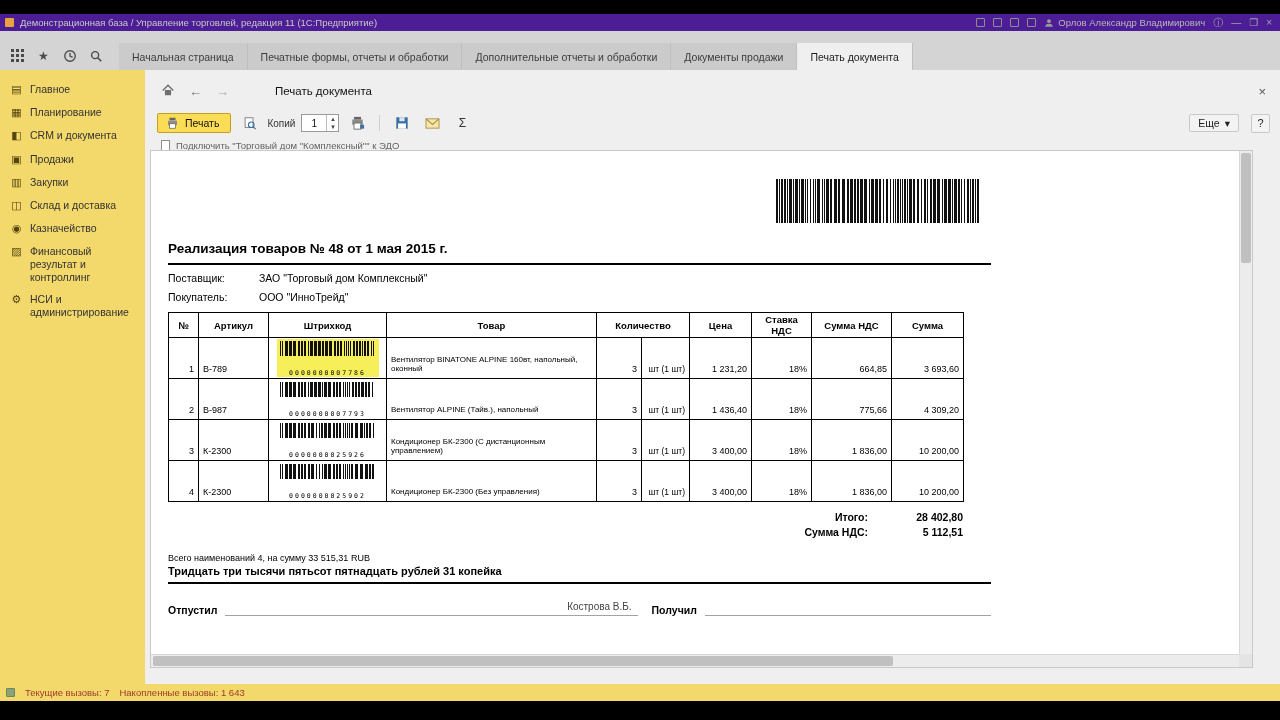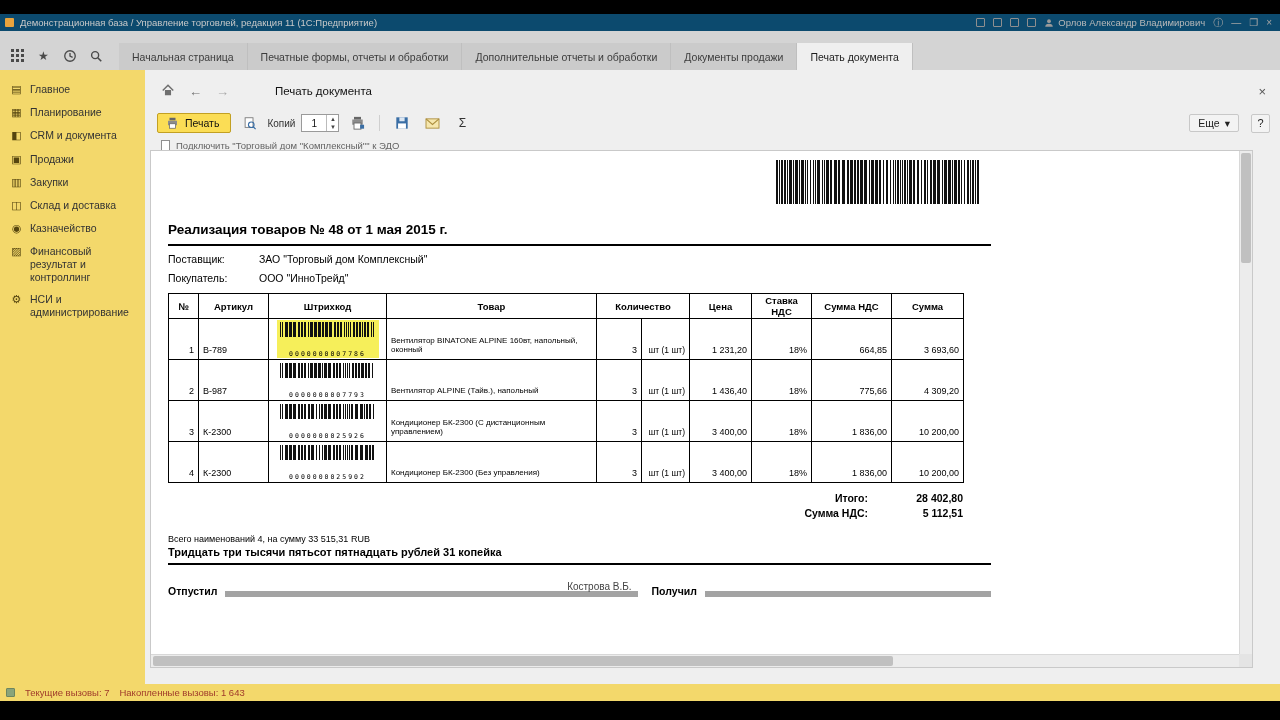--- a/index.html
+++ b/index.html
@@ -1,21 +1,21 @@
 <!DOCTYPE html>
 <html><head>
 <meta charset="utf-8">
 <style>
   *{margin:0;padding:0;box-sizing:border-box}
   html,body{width:1280px;height:720px;overflow:hidden;background:#000;
     font-family:"Liberation Sans",sans-serif;-webkit-font-smoothing:antialiased}
   .stage{position:absolute;top:0;left:0;width:1280px;height:720px;background:#000}
 
   
-  .titlebar{position:absolute;top:14px;left:0;width:1280px;height:17px;background:#0c4a6e;
+  .titlebar{position:absolute;top:14px;left:0;width:1280px;height:17px;background:#4c1d95;
     color:#c9c9c9;display:flex;align-items:center;font-size:9.5px}
   .tb-left{display:flex;align-items:center;gap:6px;padding-left:5px;min-width:0}
   .tb-appicon{width:9px;height:9px;background:#e8a33d;border-radius:1px;flex:0 0 9px}
   .tb-title{white-space:nowrap;overflow:hidden}
   .tb-right{margin-left:auto;display:flex;align-items:center;gap:8px;padding-right:8px;color:#a5a5a5}
   .tb-ico{width:9px;height:9px;border:1px solid #8f8f8f;border-radius:1px}
   .tb-user{display:flex;align-items:center;gap:4px;color:#b9b9b9}
   .tb-glyph{font-size:10px;line-height:1;color:#a5a5a5;cursor:default}
 
   
@@ -72,21 +72,21 @@
 
   
   .viewer{position:absolute;top:80px;left:5px;right:27px;bottom:16px;background:#fff;border:1px solid #c9c9c9}
   .doc{position:absolute;top:0;left:0;right:13px;bottom:13px;overflow:hidden;background:#fff}
   .vscroll{position:absolute;top:0;right:0;bottom:13px;width:13px;background:#ececec;border-left:1px solid #d8d8d8}
   .vthumb{position:absolute;top:2px;left:1px;right:1px;height:110px;background:#c0c0c0;border-radius:2px}
   .hscroll{position:absolute;left:0;right:13px;bottom:0;height:13px;background:#ececec;border-top:1px solid #d8d8d8}
   .hthumb{position:absolute;left:2px;top:1px;bottom:1px;width:68%;background:#c0c0c0;border-radius:2px}
   .corner{position:absolute;right:0;bottom:0;width:13px;height:13px;background:#e4e4e4}
 
-  .doc-inner{position:relative;padding:9px 0 0 17px;width:860px;color:#000}
+  .doc-inner{position:relative;padding:28px 0 0 17px;width:860px;color:#000}
   .doc-barcode{margin-left:608px;width:205px;height:44px}
   .doc-title{margin-top:14px;width:823px;font-size:13.5px;font-weight:bold;
     border-bottom:2px solid #000;padding-bottom:7px}
   .kv{display:flex;font-size:10.5px;margin-top:7px}
   .kv .k{width:91px}
   .doc-table{border-collapse:collapse;margin-top:9px;table-layout:fixed}
   .doc-table th,.doc-table td{border:1px solid #000;overflow:hidden}
   .doc-table th{font-size:9.5px;font-weight:bold;text-align:center;height:20px;padding:1px 2px}
   .doc-table td{font-size:9px;padding:1px 4px;height:38px;vertical-align:bottom}
   td.c-num,td.c-qty,td.c-unit,td.c-price,td.c-vatr,td.c-vats,td.c-sum{text-align:right;padding-bottom:4px}
@@ -99,21 +99,21 @@
   .bc{display:block;width:96px;height:15px;margin:0 auto}
   .bc-digits{font-family:"DejaVu Sans Mono",monospace;font-size:6.5px;letter-spacing:2px;
     text-align:center;margin-top:13px;white-space:nowrap}
   .totals{width:795px;margin-top:9px;font-size:10.5px;font-weight:bold}
   .totals .trow{display:flex;justify-content:flex-end;margin-top:3px}
   .totals .tval{min-width:95px;text-align:right}
   .summary-line{font-size:9px;margin-top:15px}
   .amount-words{width:823px;font-size:11px;font-weight:bold;margin-top:2px;
     border-bottom:2px solid #000;padding-bottom:5px}
   .signatures{width:823px;display:flex;margin-top:17px;font-size:10.5px;font-weight:bold;align-items:flex-end}
-  .sig-line{border-bottom:6px solid #a3a3a3;display:flex;justify-content:flex-end;align-items:center;
+  .sig-line{border-bottom:1px solid #a3a3a3;display:flex;justify-content:flex-end;align-items:flex-start;
     font-weight:normal;font-size:10px;color:#444;padding:0 6px 1px 0;margin-left:8px;height:15px}
   .sig-line.first{flex:1.45;margin-right:14px}
   .sig-line.second{flex:1}
 </style>
 </head>
 <body>
 
 <div class="stage">
   <div class="lbox-t"></div>
 

